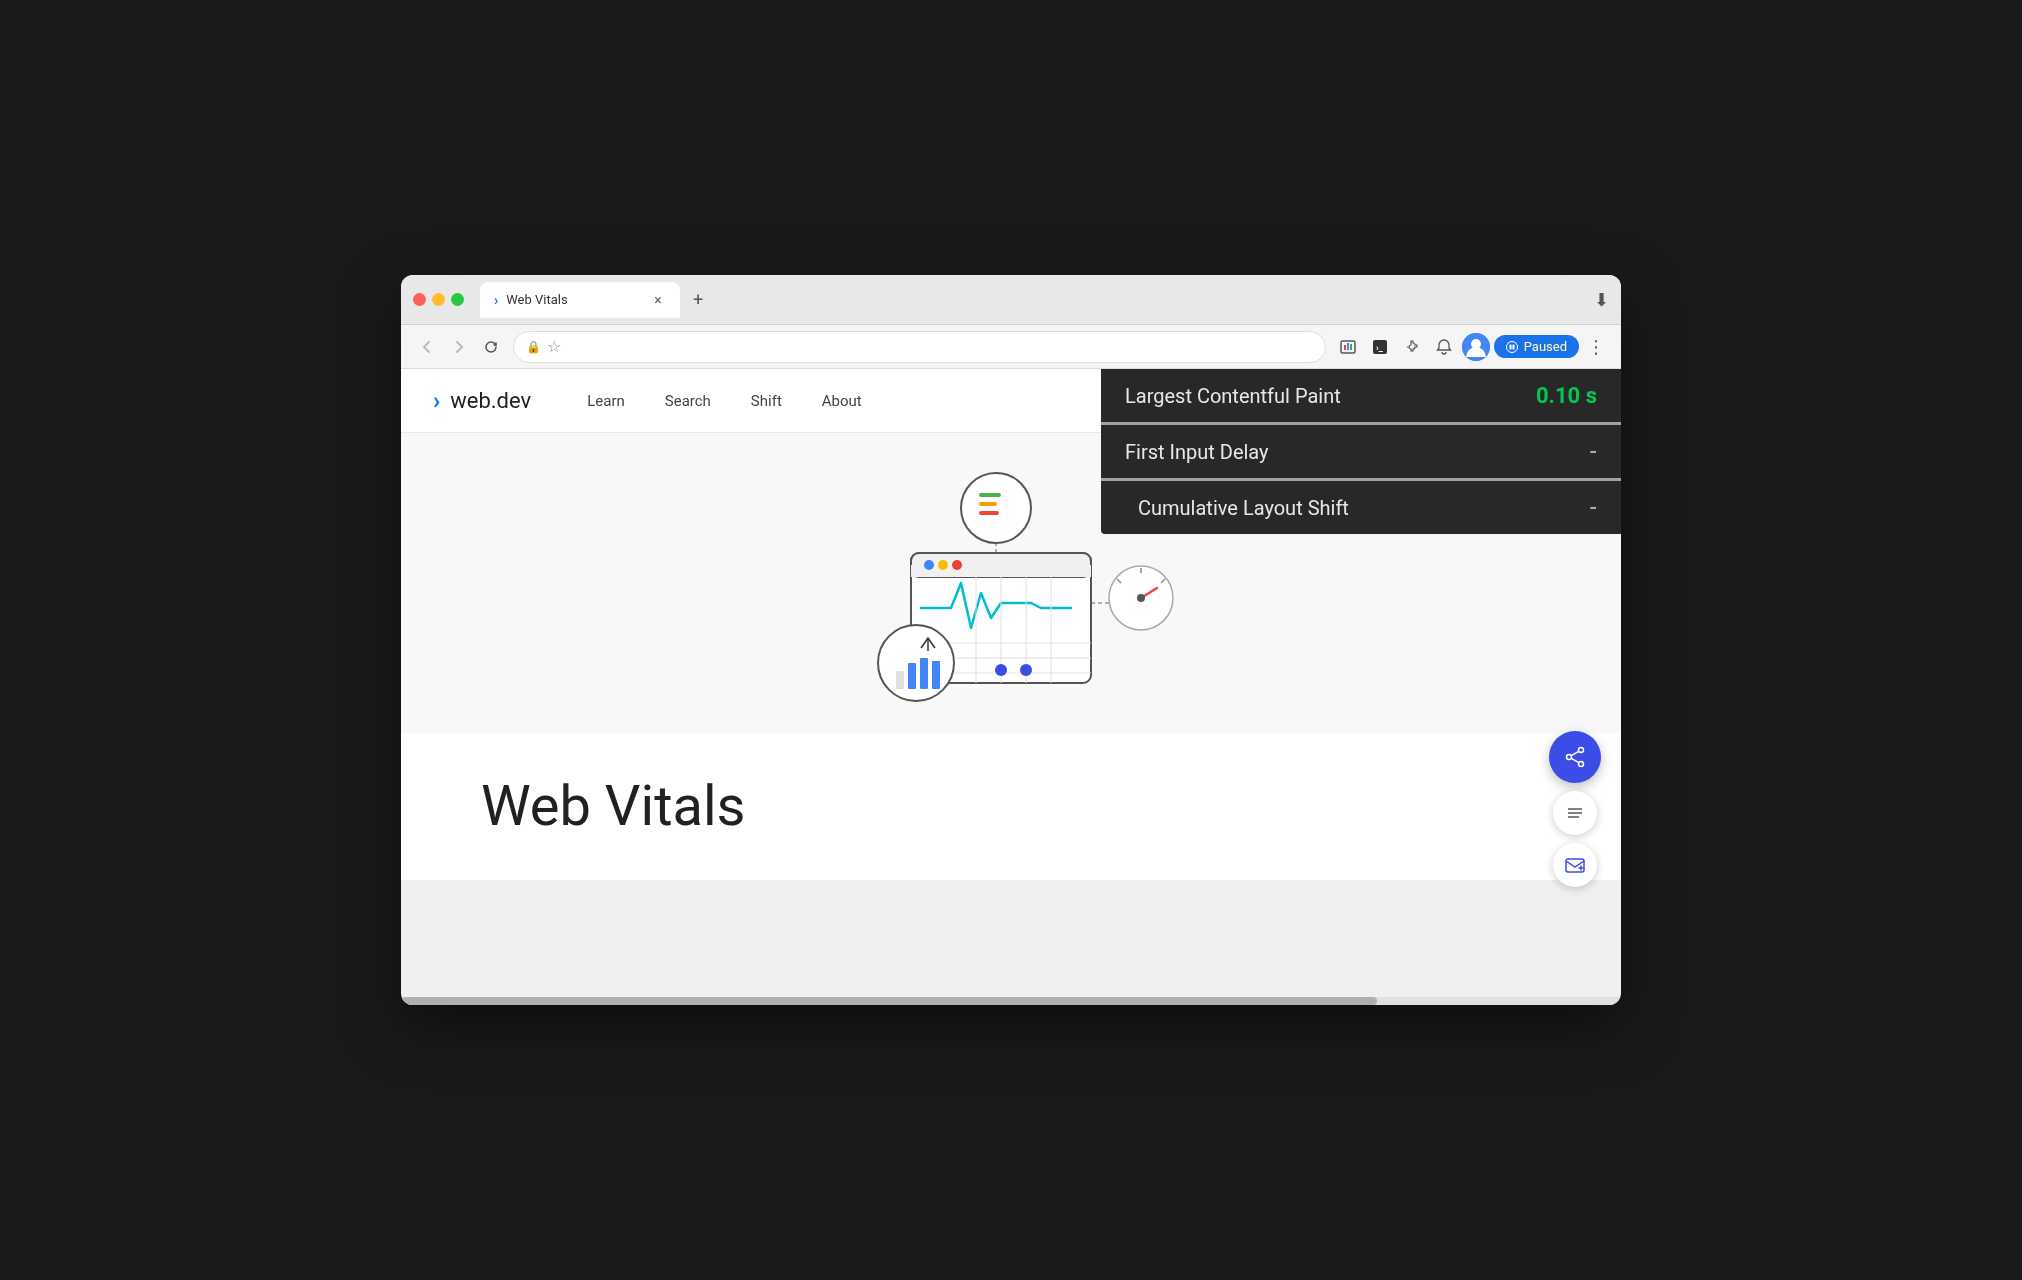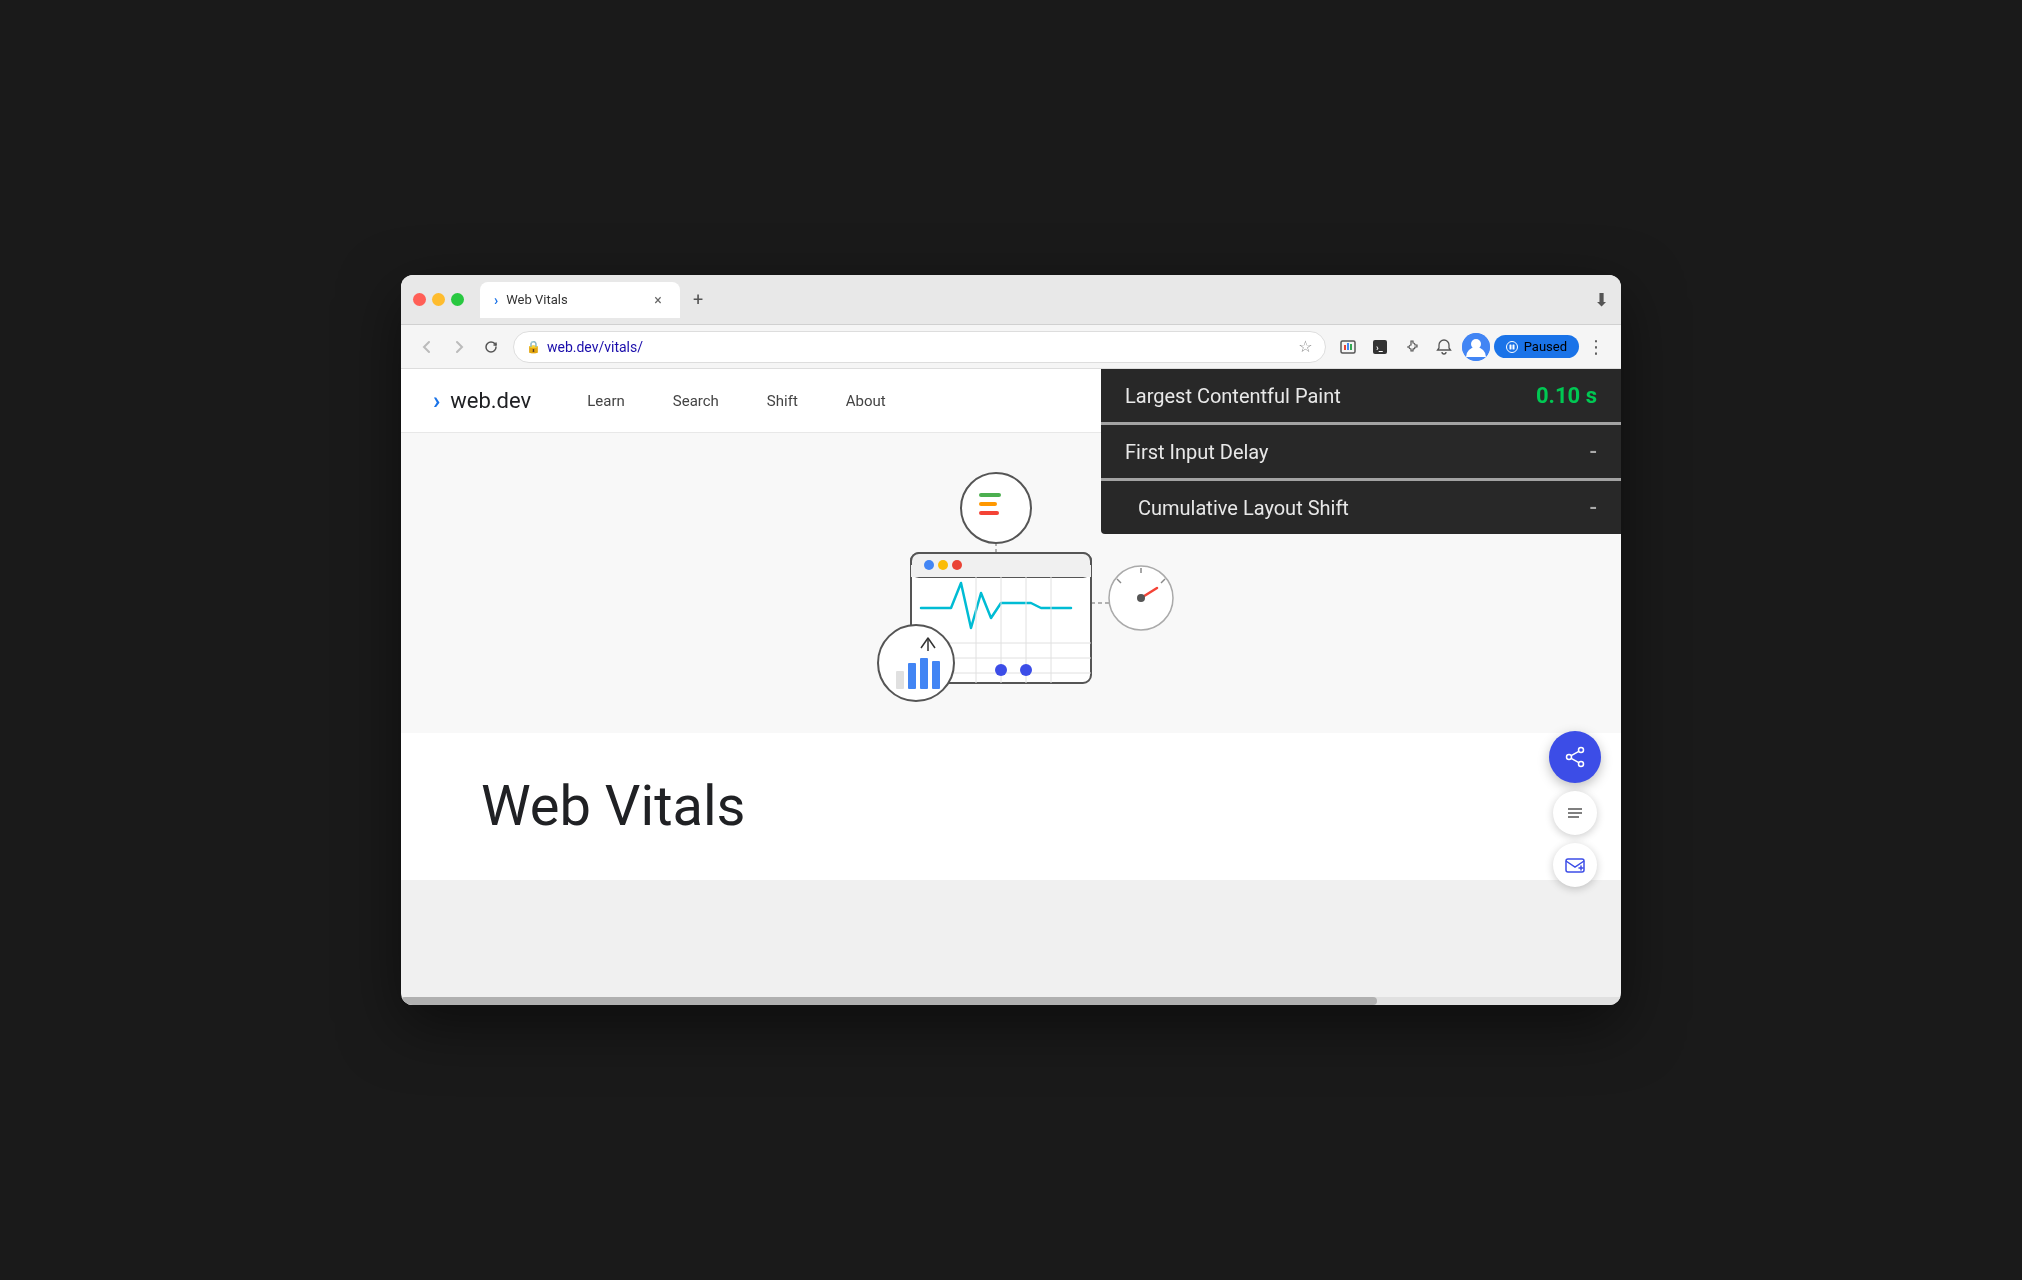--- a/index.html
+++ b/index.html
@@ -185,21 +185,21 @@
       align-items: center;
       justify-content: center;
       border-radius: 50%;
       color: #555;
       font-size: 15px;
       cursor: pointer;
     }
 
     .paused-badge {
       background: #1a73e8;
-      color: #000000;
+      color: #fef9c3;
       border-radius: 20px;
       padding: 4px 12px;
       font-size: 13px;
       display: flex;
       align-items: center;
       gap: 6px;
       cursor: pointer;
     }
 
     .profile-avatar {
@@ -250,21 +250,21 @@
 
     .logo-icon {
       color: #1a73e8;
       font-size: 24px;
       font-weight: bold;
     }
 
     .site-nav {
       display: flex;
       align-items: flex-start;
-      gap: 16px;
+      gap: 8px;
       margin-left: 40px;
     }
 
     .site-nav-item {
       padding: 8px 16px;
       font-size: 15px;
       color: #444;
       cursor: pointer;
       border-radius: 4px;
     }
@@ -469,21 +469,20 @@
       <div class="nav-btn">
         <svg width="16" height="16" viewBox="0 0 16 16" fill="none">
           <path d="M13 8A5 5 0 1 1 8 3c1.5 0 2.8.6 3.8 1.6L13 6" stroke="#555" stroke-width="1.5" stroke-linecap="round"></path>
           <path d="M11 6h2V4" stroke="#555" stroke-width="1.5" stroke-linecap="round" stroke-linejoin="round"></path>
         </svg>
       </div>
     </div>
 
     <div class="address-bar">
       <span class="lock-icon">🔒</span>
-      <span class="address-text">web.dev/vitals/</span>
       <span class="address-star">☆</span>
     </div>
 
     <div class="nav-right-buttons">
 
       <div class="nav-icon-btn">
         <svg width="18" height="18" viewBox="0 0 18 18" fill="none">
           <rect x="2" y="3" width="14" height="12" rx="1.5" stroke="#555" stroke-width="1.5"></rect>
           <rect x="5" y="7" width="2" height="5" fill="#ea4335"></rect>
           <rect x="8" y="5" width="2" height="7" fill="#4285f4"></rect>

